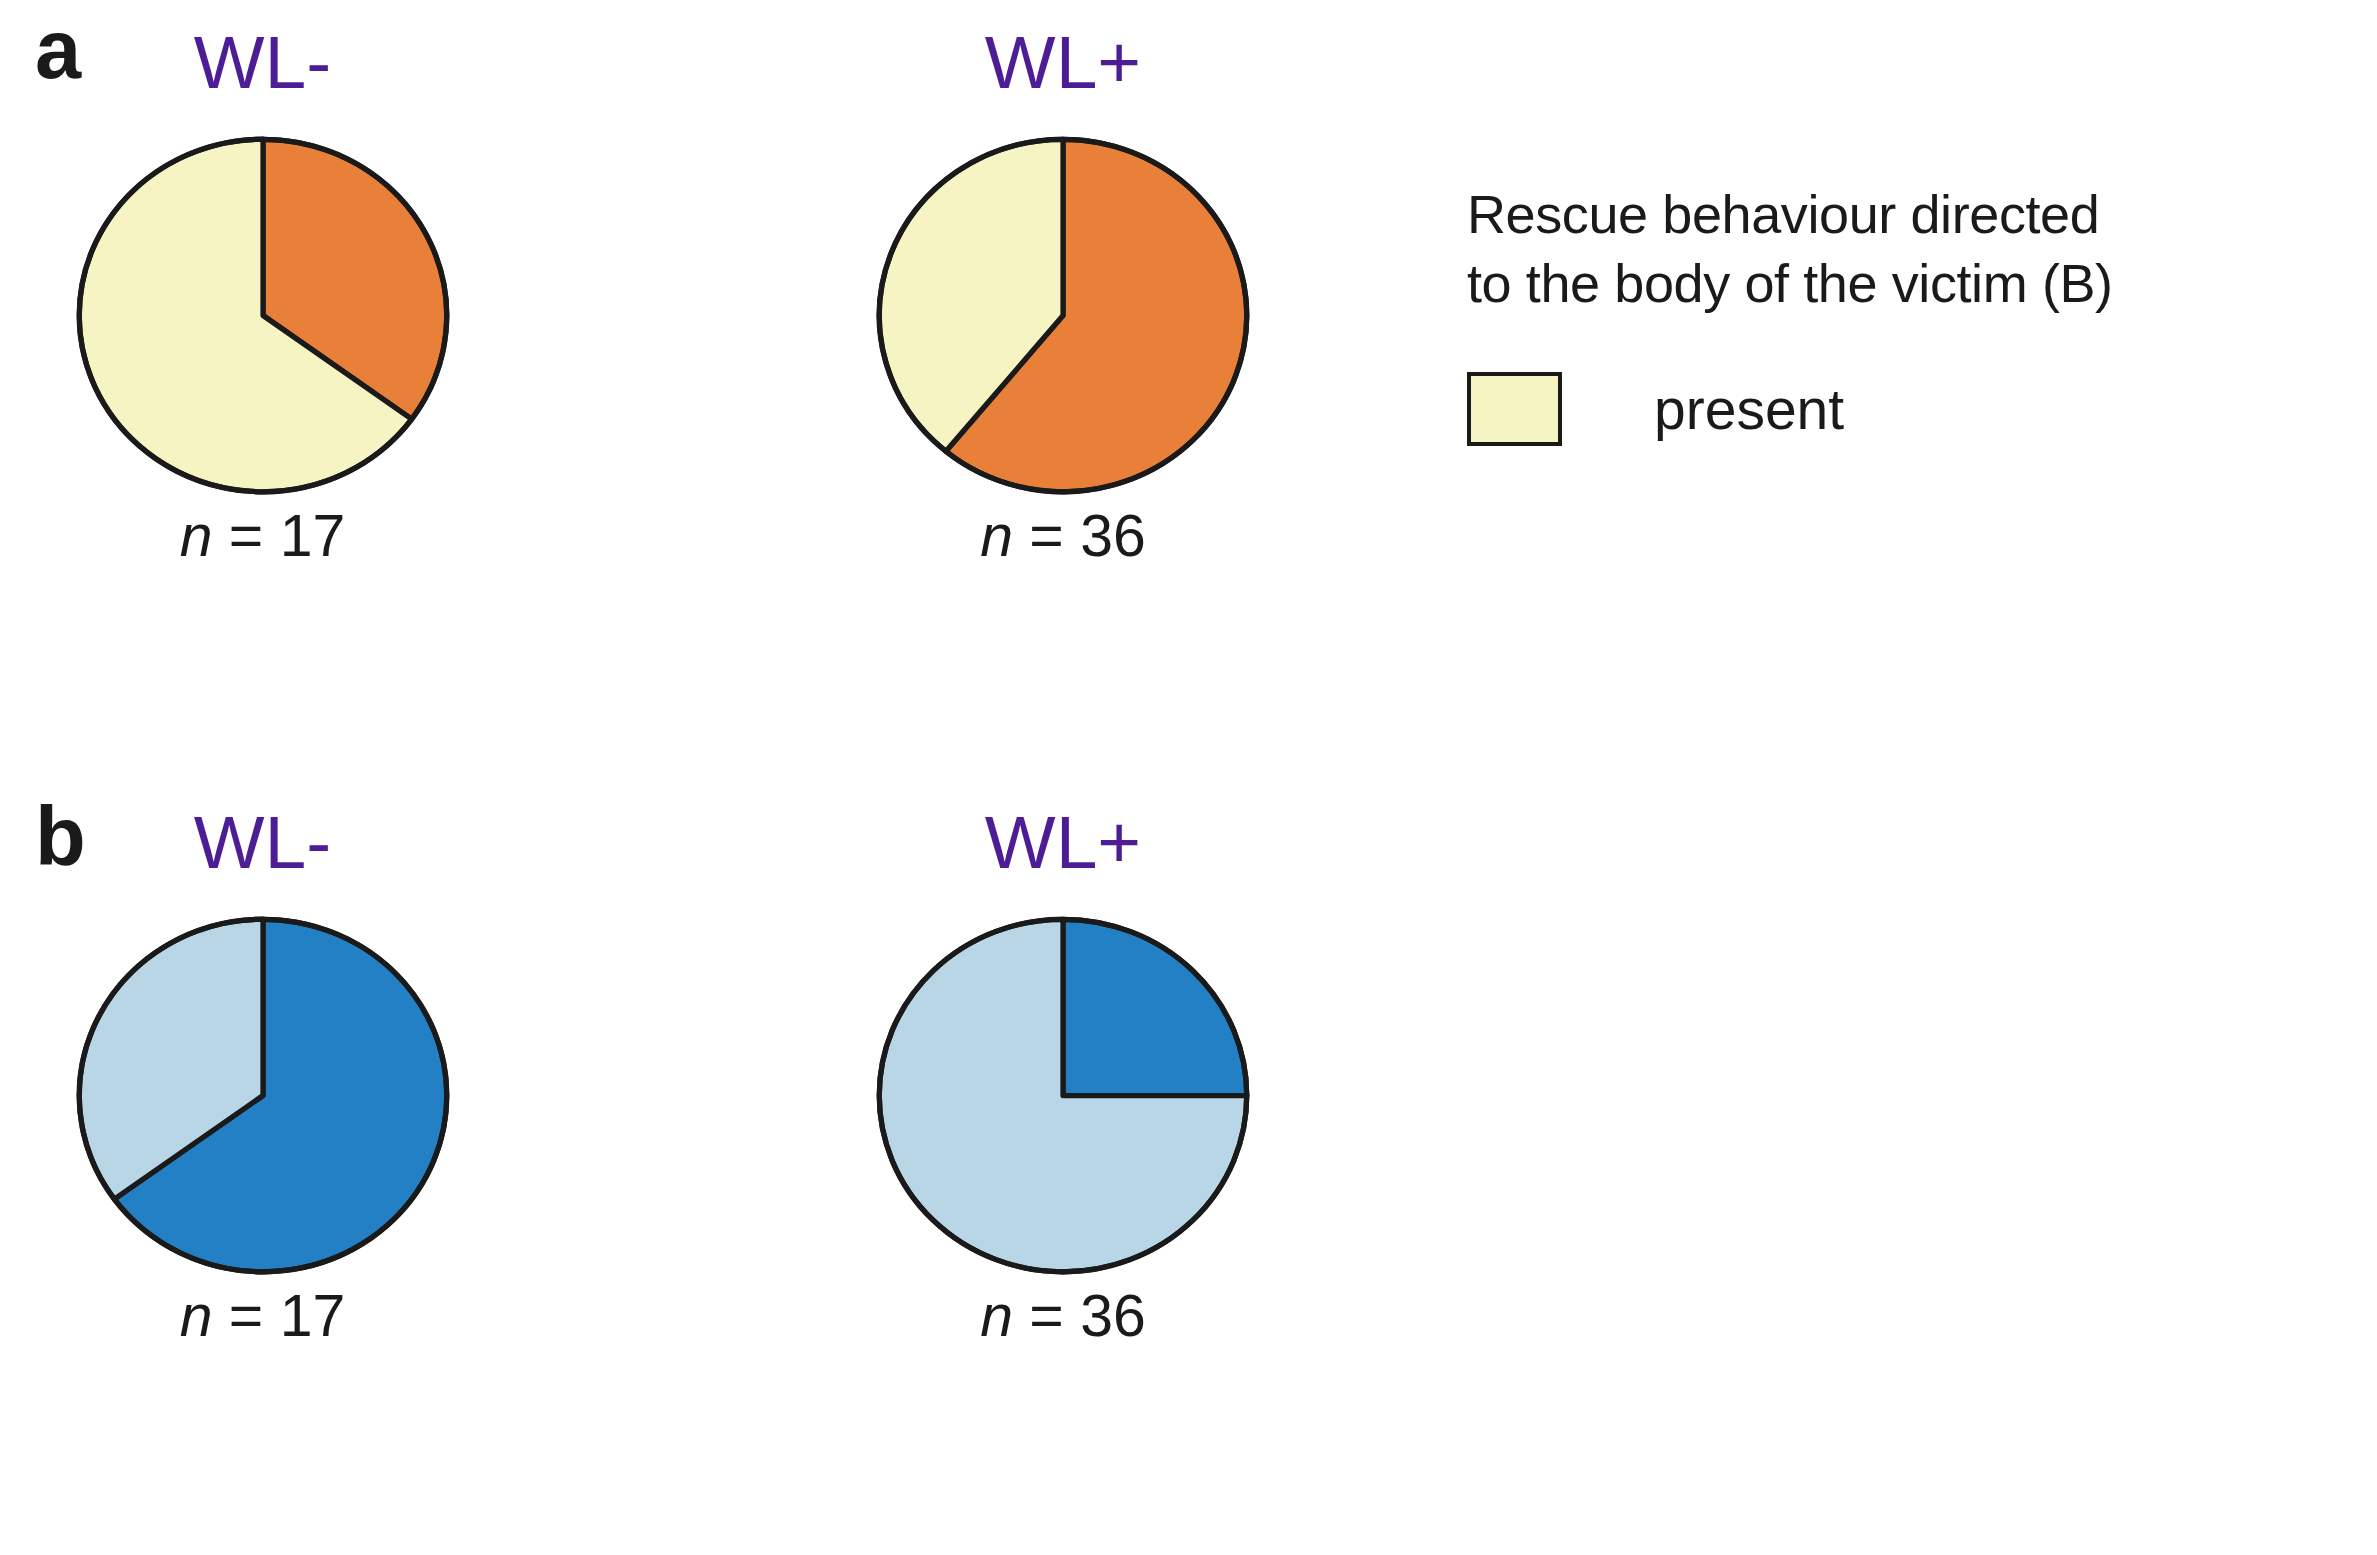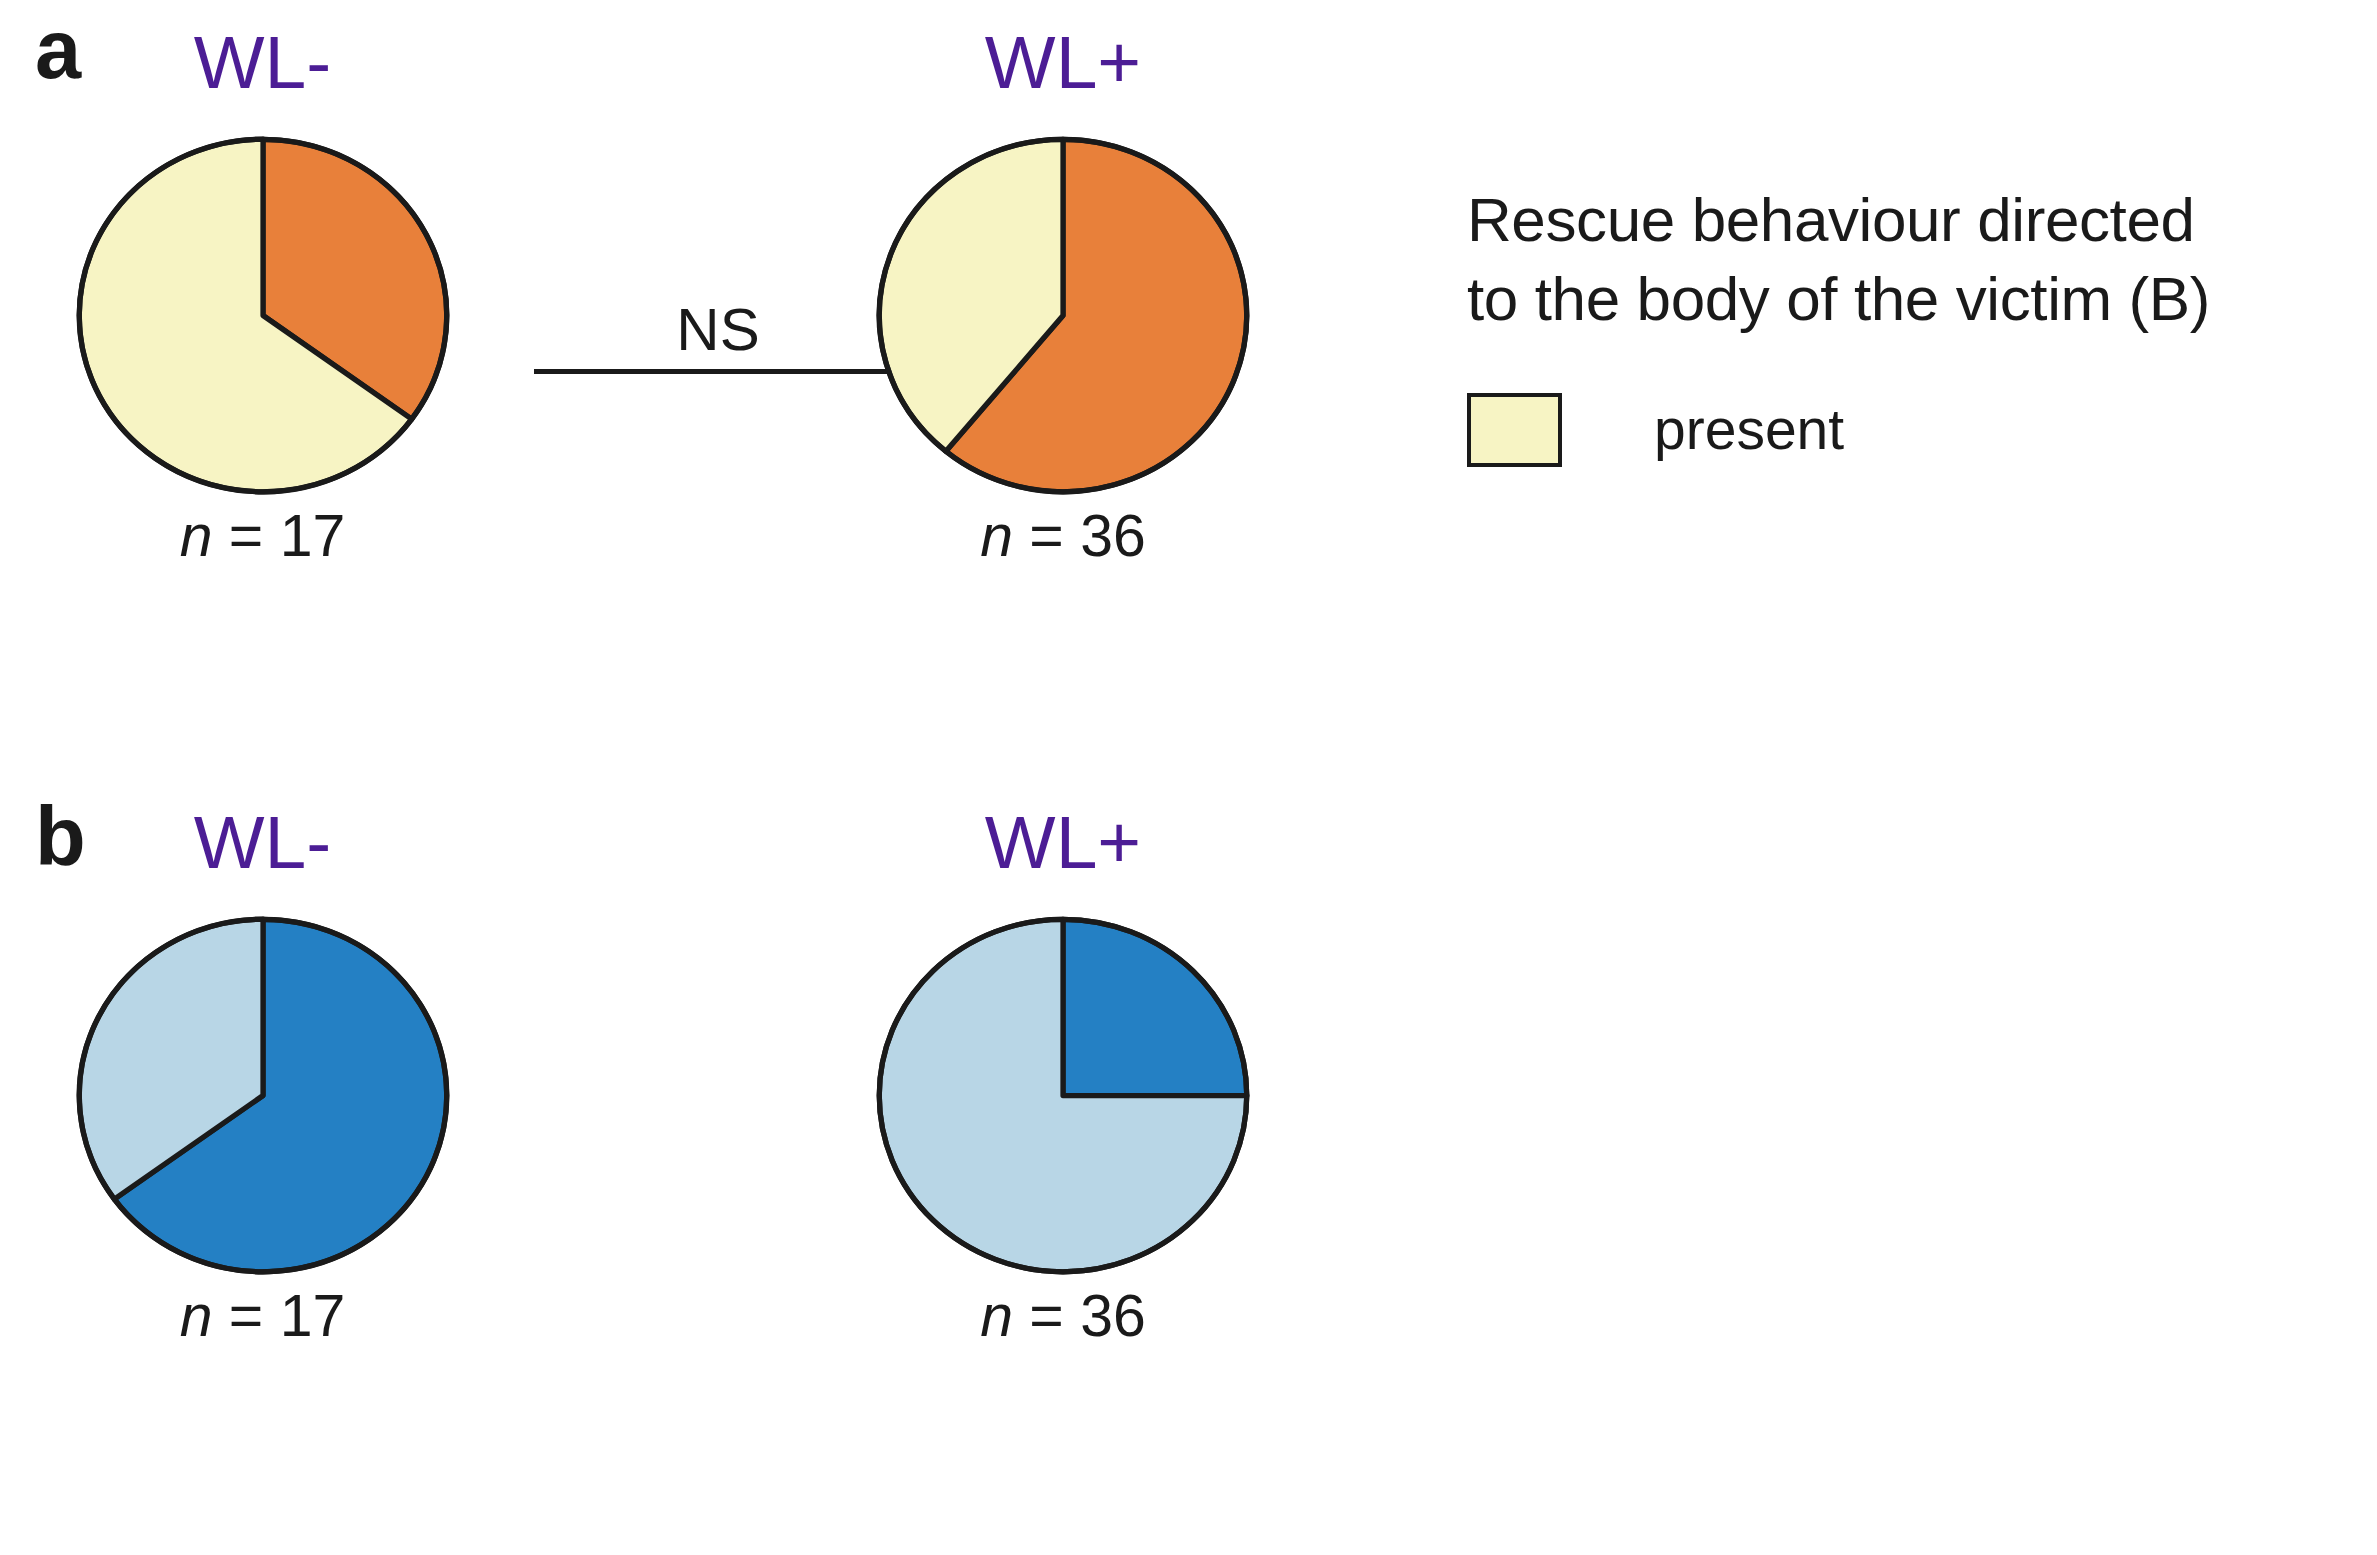--- a/index.html
+++ b/index.html
@@ -101,21 +101,21 @@
 
   
   .legend {
     position: absolute;
     left: 1467px;
     width: 901px;
   }
   .panel-a .legend { top: 180px; }
 
   .legend-title {
-    font-size: 62px;
+    font-size: 54px;
     line-height: 1.28;
     color: #1a1a1a;
     white-space: pre-line;
     letter-spacing: -0.4px;
   }
   .legend-items { margin-top: 54px; }
   .legend-row {
     display: flex;
     align-items: center;
     margin-bottom: 42px;
@@ -149,24 +149,20 @@
           <g>
             <path id="a0-present" d="M 260 250 L 260 15 A 245 235 0 0 1 458.2091636218621 388.1295342887312 Z" fill="#e8803a" stroke="#1a1a1a" stroke-width="7" stroke-linejoin="round"></path>
             <path id="a0-absent" d="M 260 250 L 458.2091636218621 388.1295342887312 A 245 235 0 1 1 259.99999999999994 15 Z" fill="#f7f4c4" stroke="#1a1a1a" stroke-width="7" stroke-linejoin="round"></path>
           </g>
           <ellipse id="a0-ring" cx="260" cy="250" rx="245" ry="235" fill="none" stroke="#1a1a1a" stroke-width="7"></ellipse>
         </svg>
       </div>
       <div class="n-label"><span class="ital">n</span><span> = 17</span></div>
     </div>
 
-    <div class="connector">
-      <div class="sig-text">NS</div>
-      <div class="sig-line"></div>
-    </div>
 
     <div class="pie-group right">
       <div class="group-title">WL+</div>
       <div class="pie-wrap">
         <svg class="pie-svg" viewBox="0 0 520 500">
           <g>
             <path id="a1-present" d="M 260 250 L 260 15 A 245 235 0 1 1 103.83112251157101 431.0706120523105 Z" fill="#e8803a" stroke="#1a1a1a" stroke-width="7" stroke-linejoin="round"></path>
             <path id="a1-absent" d="M 260 250 L 103.83112251157101 431.0706120523105 A 245 235 0 0 1 259.99999999999994 15 Z" fill="#f7f4c4" stroke="#1a1a1a" stroke-width="7" stroke-linejoin="round"></path>
           </g>
           <ellipse id="a1-ring" cx="260" cy="250" rx="245" ry="235" fill="none" stroke="#1a1a1a" stroke-width="7"></ellipse>

